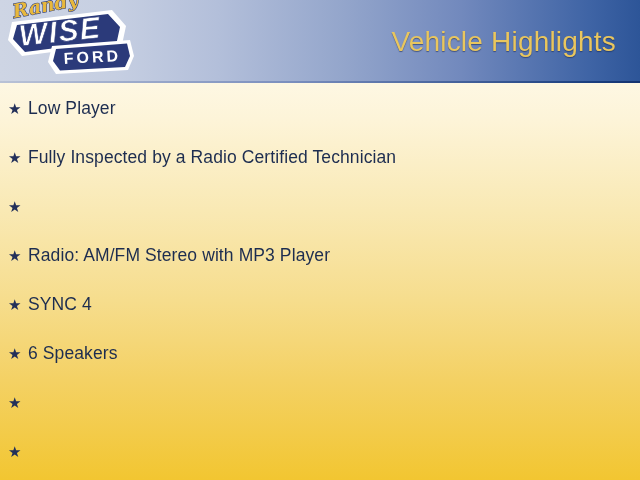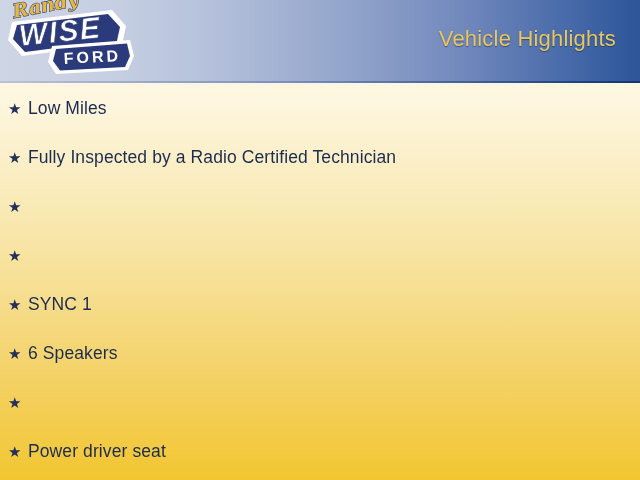--- a/index.html
+++ b/index.html
@@ -50,21 +50,21 @@
     left: 0;
     bottom: 0;
     width: 640px;
     height: 2px;
     background: linear-gradient(to right, #b9c2d6 0%, #7b8fbe 45%, #1b3f7f 92%, #143370 100%);
   }
   .header-title {
     position: absolute;
     right: 24px;
     top: 26px;
-    font-size: 22px;
+    font-size: 28px;
     letter-spacing: 0.2px;
     color: #e9c65e;
     text-shadow: 0 1px 1px rgba(20,35,80,0.55);
     white-space: nowrap;
   }
 
   
   .logo {
     position: absolute;
     left: 0;
@@ -133,42 +133,42 @@
     </div>
 
     <div class="header-title">Vehicle Highlights</div>
 
     <div class="header-rule"></div>
   </div>
 
   <ul class="highlights">
     <li class="hl-item" style="top:12px">
       <span class="hl-star">★</span>
-      <span class="hl-label">Low Miles</span>
+      <span class="hl-label">Low Player</span>
     </li>
     <li class="hl-item" style="top:61px">
       <span class="hl-star">★</span>
       <span class="hl-label">Fully Inspected by a Radio Certified Technician</span>
     </li>
     <li class="hl-item" style="top:110px">
       <span class="hl-star">★</span>
     </li>
     <li class="hl-item" style="top:159px">
       <span class="hl-star">★</span>
+      <span class="hl-label">Radio: AM/FM Stereo with MP3 Player</span>
     </li>
     <li class="hl-item" style="top:208px">
       <span class="hl-star">★</span>
-      <span class="hl-label">SYNC 1</span>
+      <span class="hl-label">SYNC 4</span>
     </li>
     <li class="hl-item" style="top:257px">
       <span class="hl-star">★</span>
       <span class="hl-label">6 Speakers</span>
     </li>
     <li class="hl-item" style="top:306px">
       <span class="hl-star">★</span>
     </li>
     <li class="hl-item" style="top:355px">
       <span class="hl-star">★</span>
-      <span class="hl-label">Power driver seat</span>
     </li>
   </ul>
 
 </div>
 
 </body></html>

